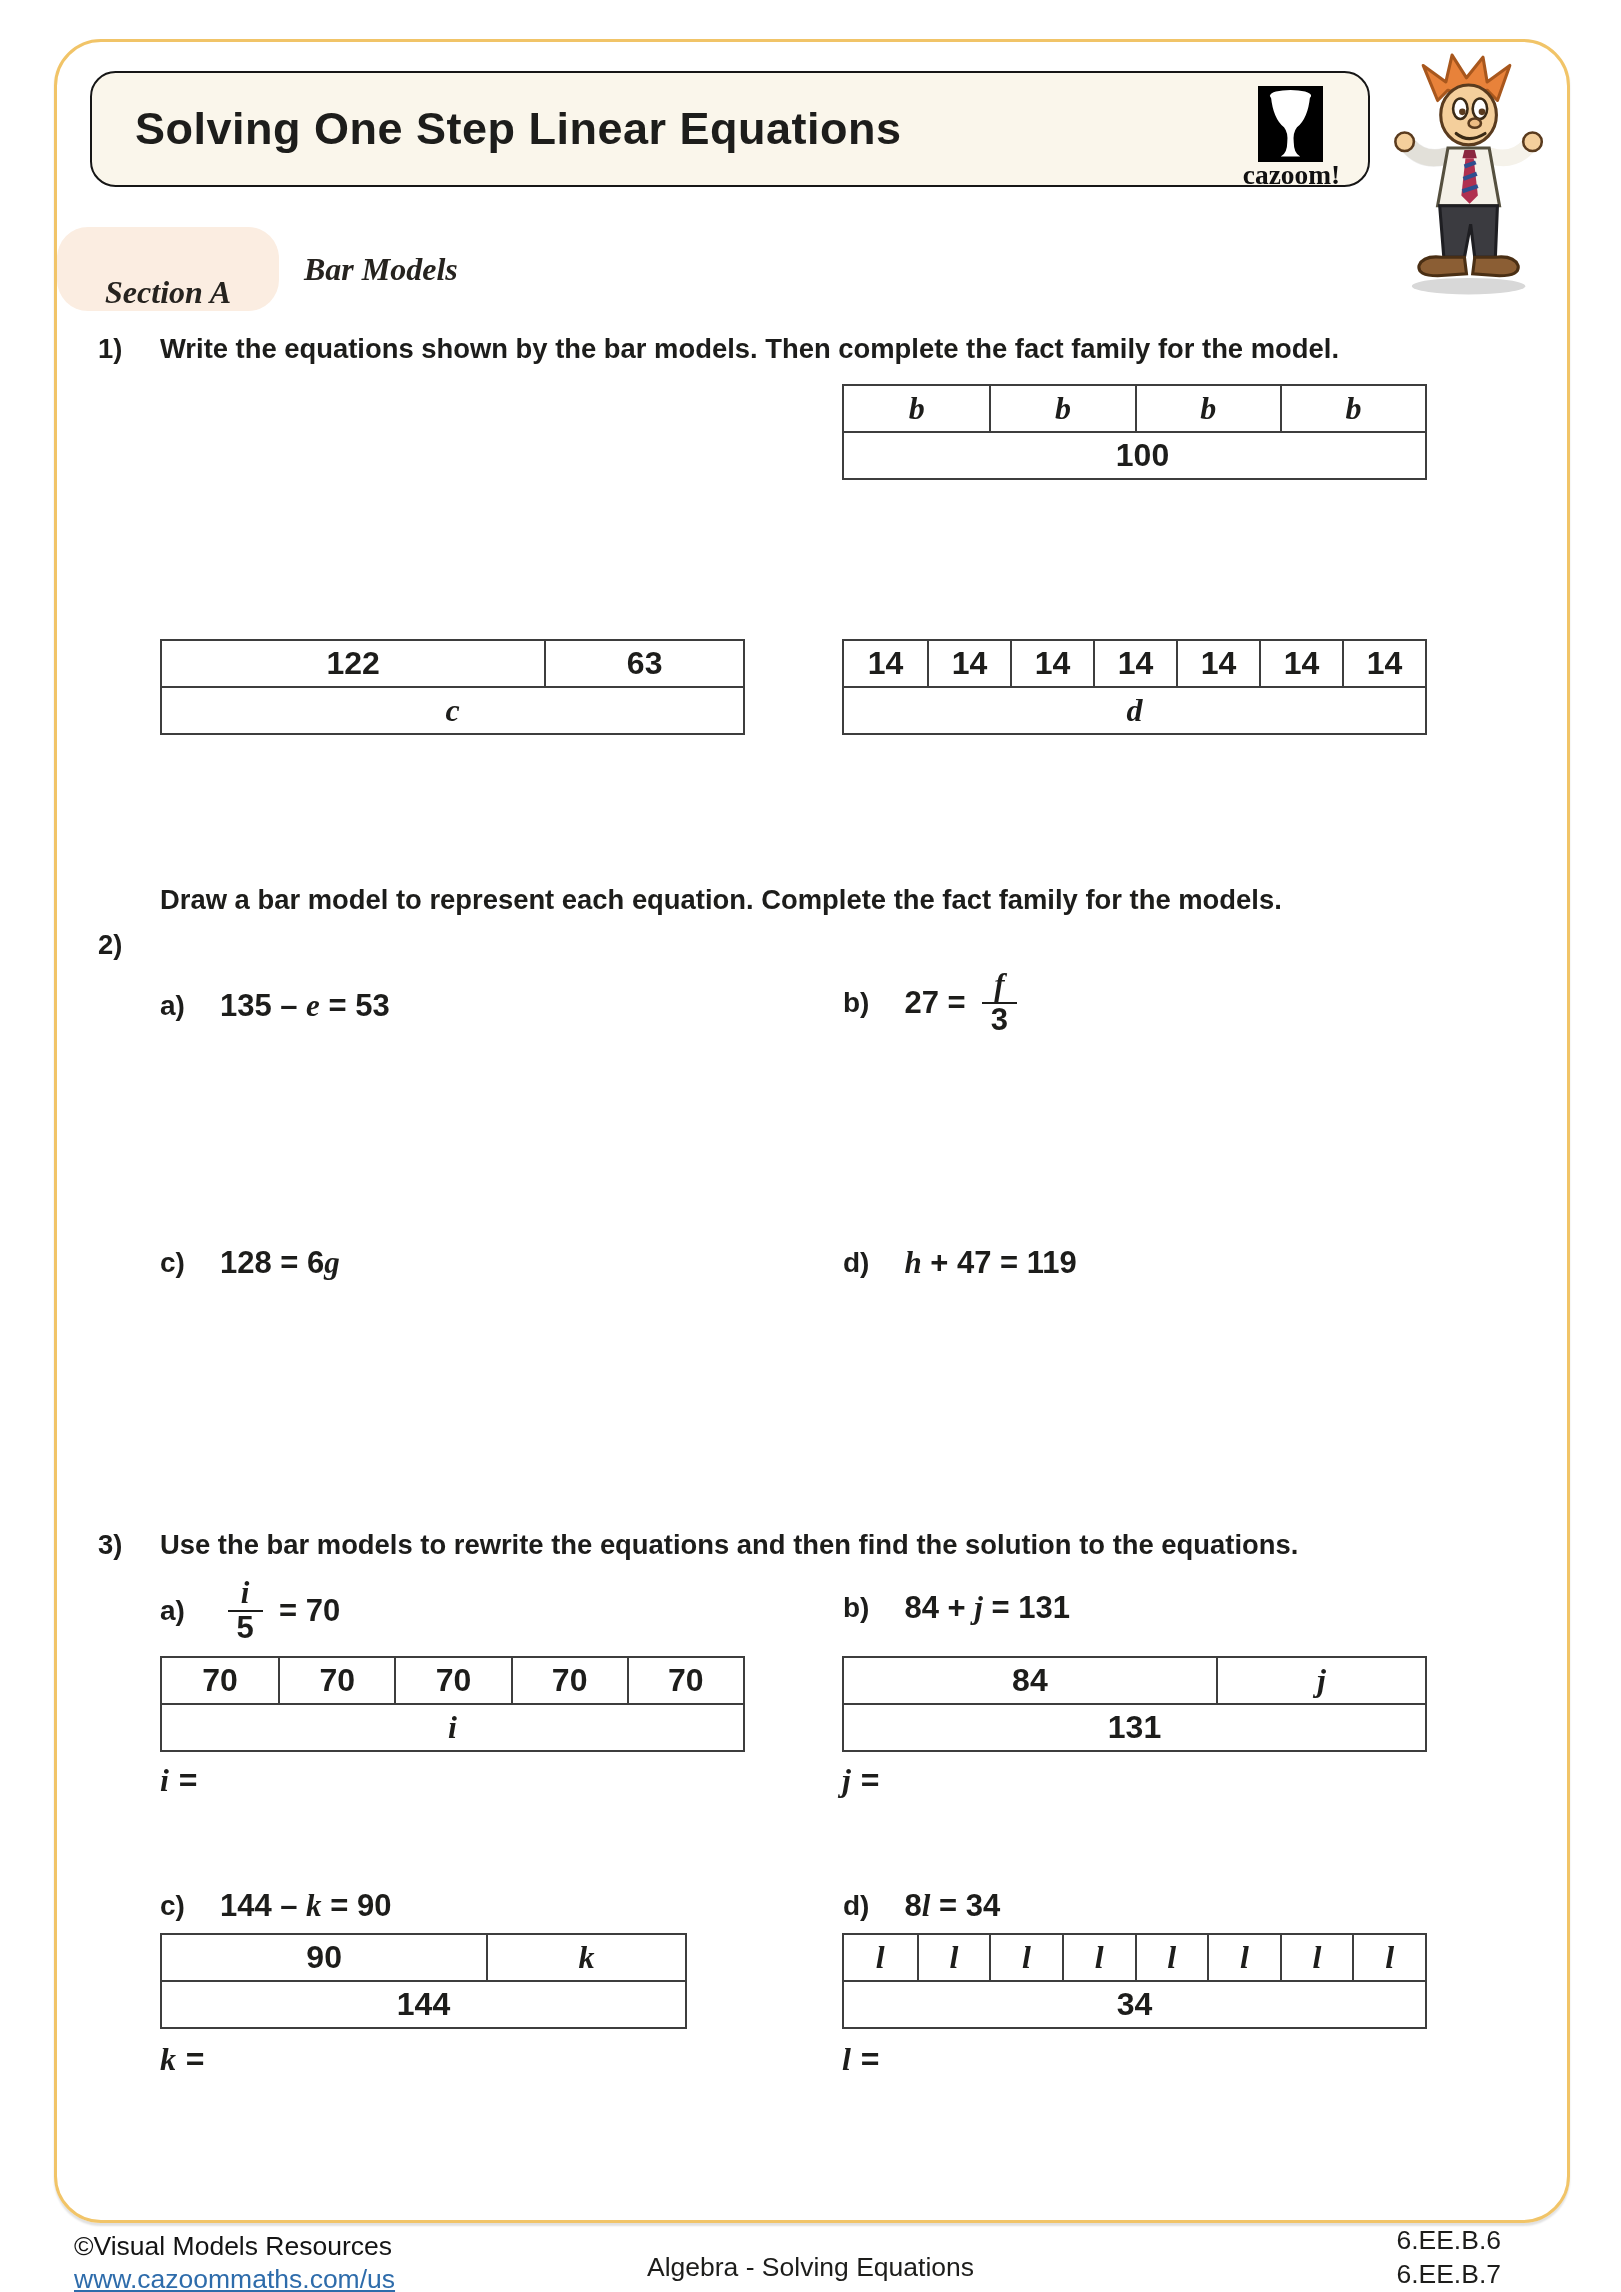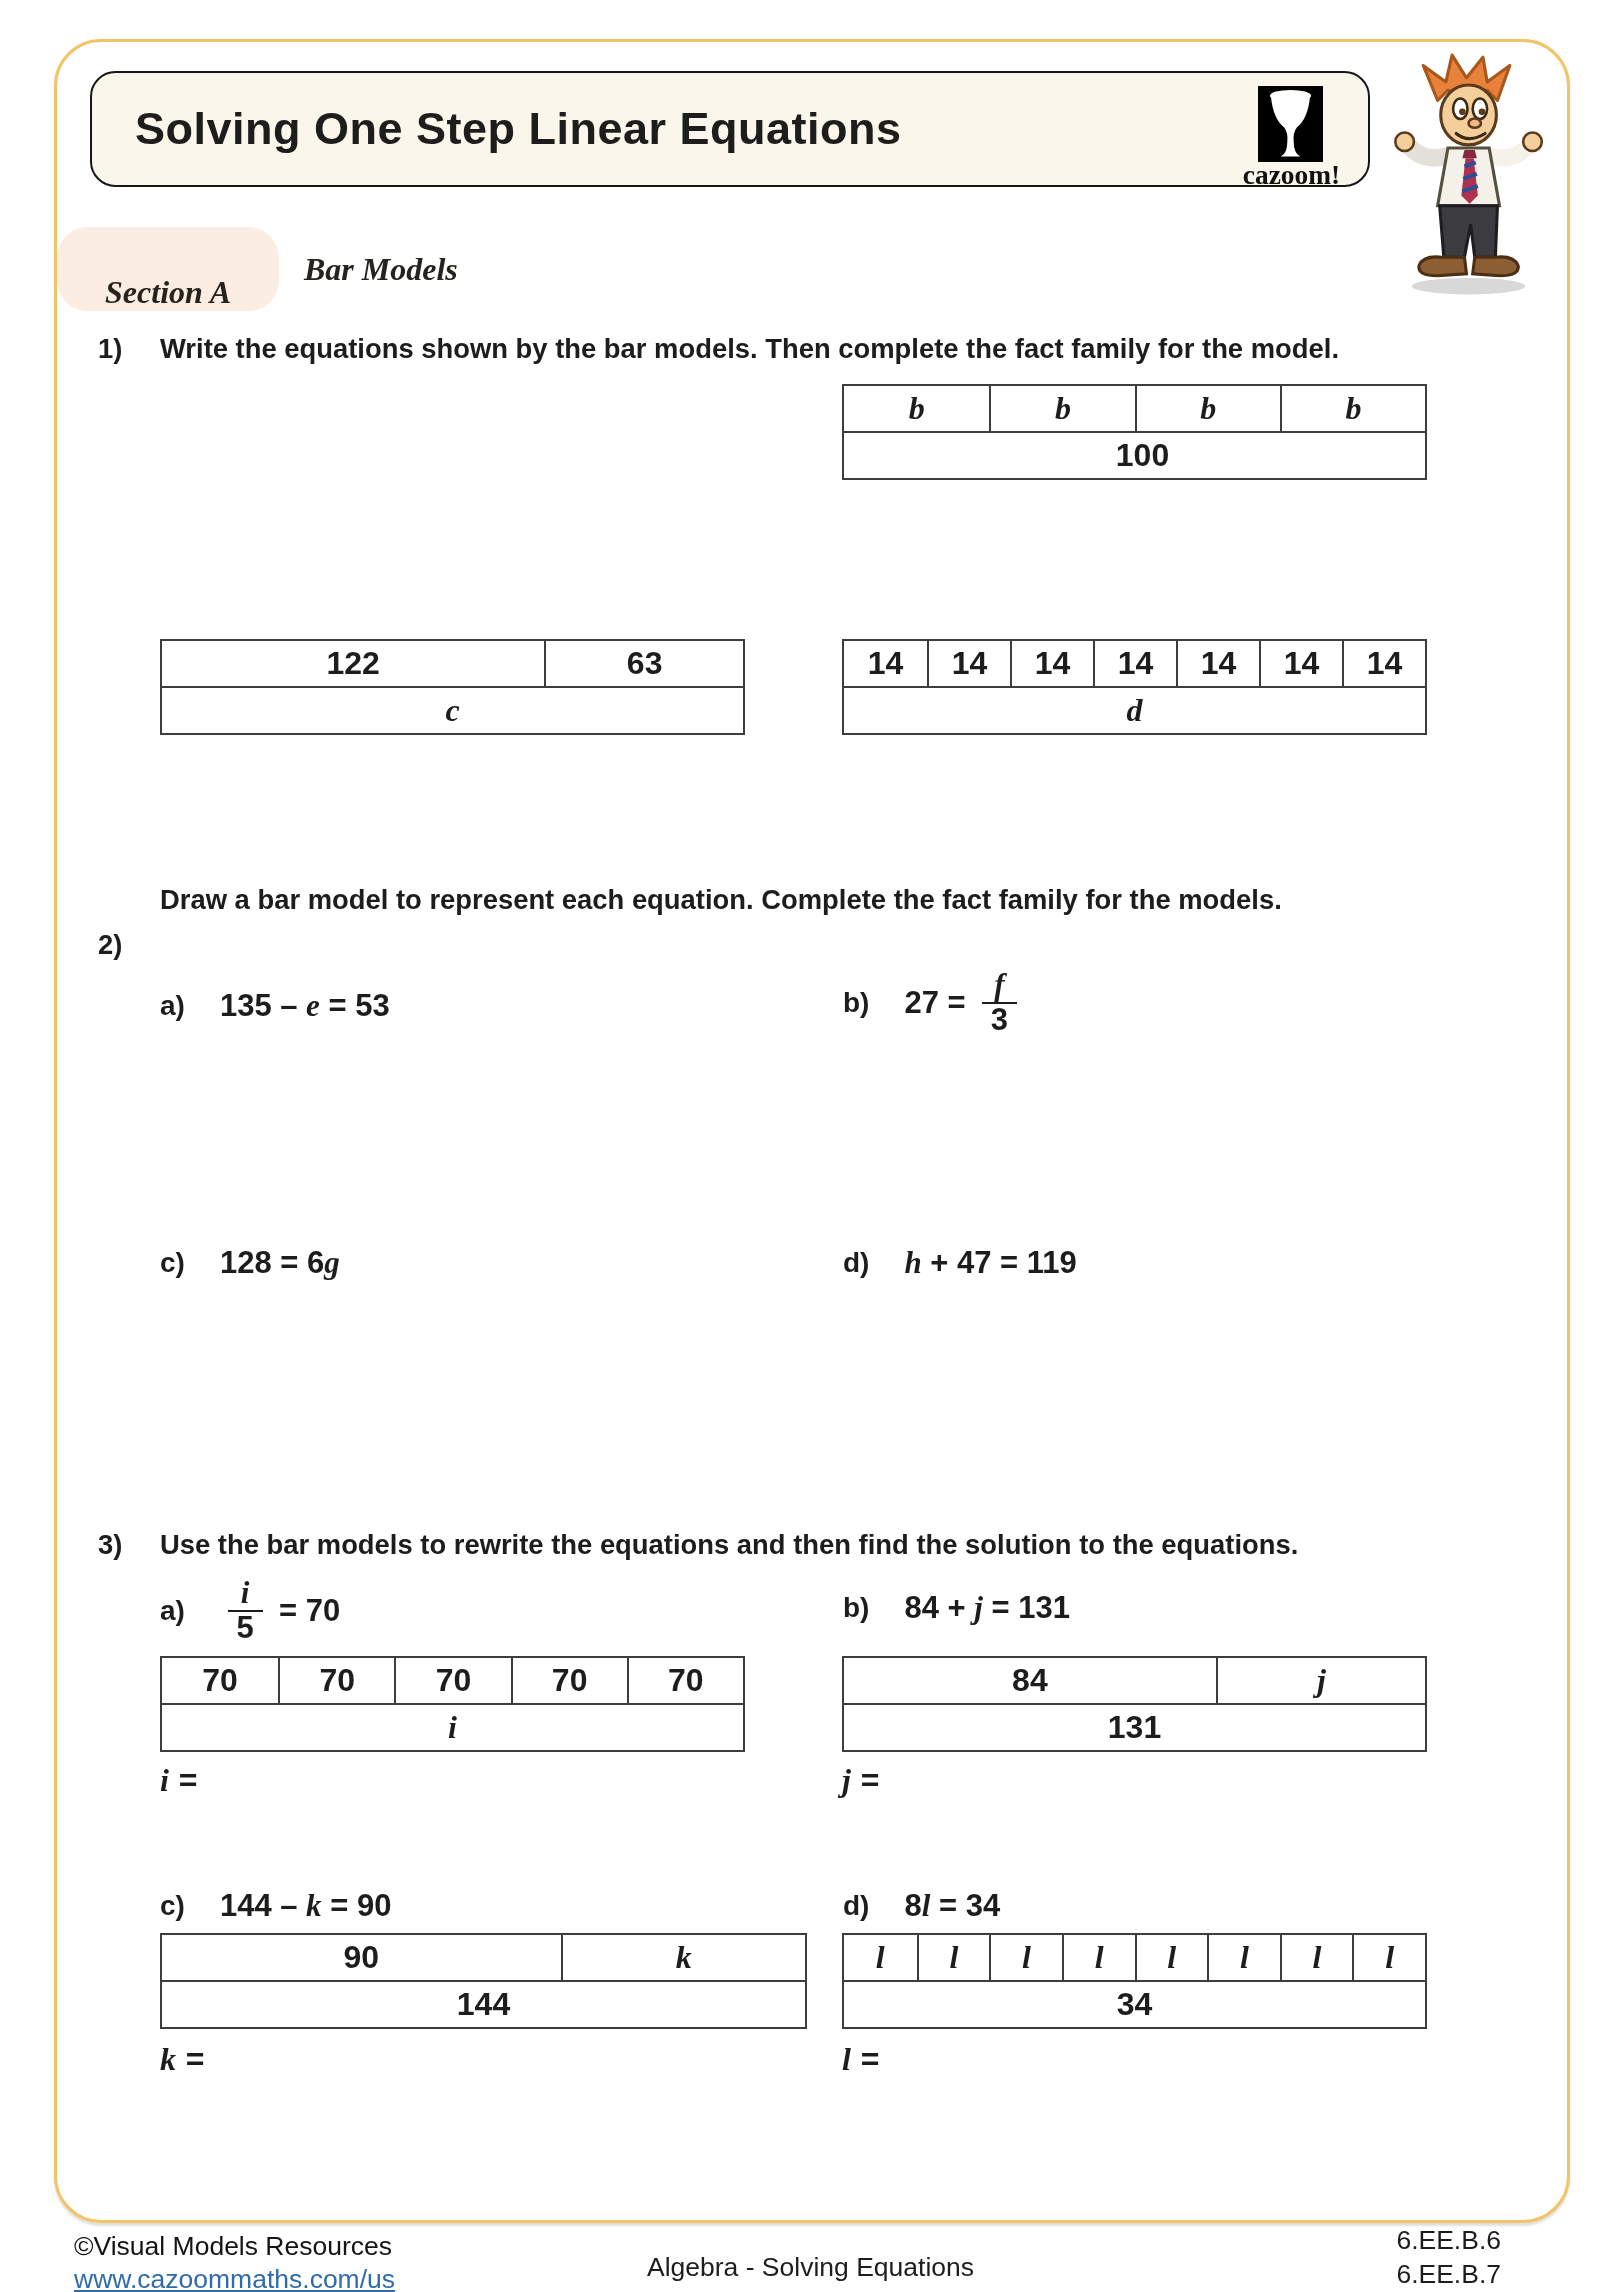--- a/index.html
+++ b/index.html
@@ -273,21 +273,21 @@
     <span class="eq-part var">k</span>
     <span class="eq-part"> = 90</span>
   </div>
   <div class="eq-line" style="left:843px;top:1888px;">
     <span class="eq-label">d)</span>
     <span class="eq-part">8</span>
     <span class="eq-part var">l</span>
     <span class="eq-part"> = 34</span>
   </div>
 
-  <div class="bar-model" style="left:160px;top:1933px;width:647px;">
+  <div class="bar-model" style="left:160px;top:1933px;width:527px;">
     <div class="bar-row">
       <span class="bar-cell" style="width:62%;">90</span>
       <span class="bar-cell var" style="width:38%;">k</span>
     </div>
     <div class="bar-row">
       <span class="bar-cell" style="width:100%;">144</span>
     </div>
   </div>
 
   <div class="bar-model" style="left:842px;top:1933px;width:585px;">

